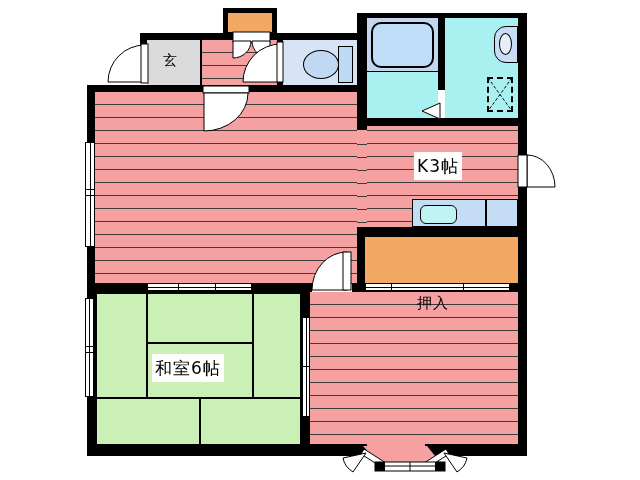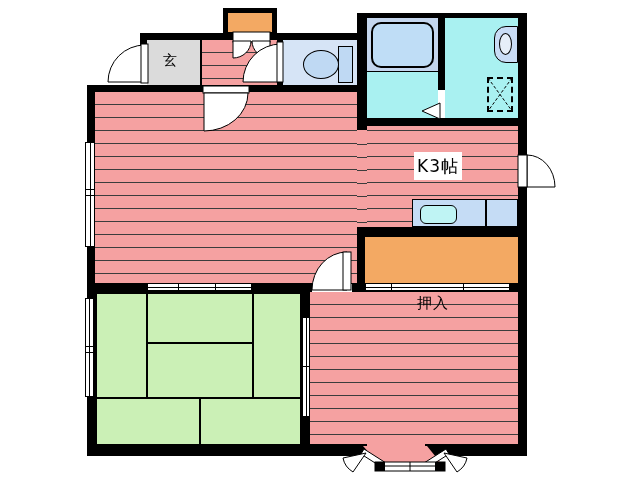--- a/index.html
+++ b/index.html
@@ -132,16 +132,17 @@
     <rect x="343" y="252" width="8" height="38" fill="#fff" stroke="#000" stroke-width="1"></rect>
 
     <path d="M527,187 L527,155 A28,32 0 0 1 555,187 Z" fill="#fff" stroke="#000" stroke-width="1"></path>
     <rect x="518" y="155" width="9" height="32" fill="#fff" stroke="#000" stroke-width="1"></rect>
 
     <polygon points="422,111 440,103 440,119" fill="#fff" stroke="#000" stroke-width="1"></polygon>
     <path d="M488,78 L512,111 M512,78 L488,111" stroke="#000" stroke-width="1" stroke-dasharray="3,2" fill="none"></path>
   </svg>
 
   <div class="label labelbg" style="left:414px;top:152px;">K3帖</div>
+  <div class="label labelbg" style="left:152px;top:354px;">和室6帖</div>
   <div class="label" style="left:417px;top:246px;font-size:15px;margin-top:48px;">押入</div>
   <div class="label" style="left:163px;top:52px;font-size:14px;">玄</div>
 
 </div>
 
 </body></html>

